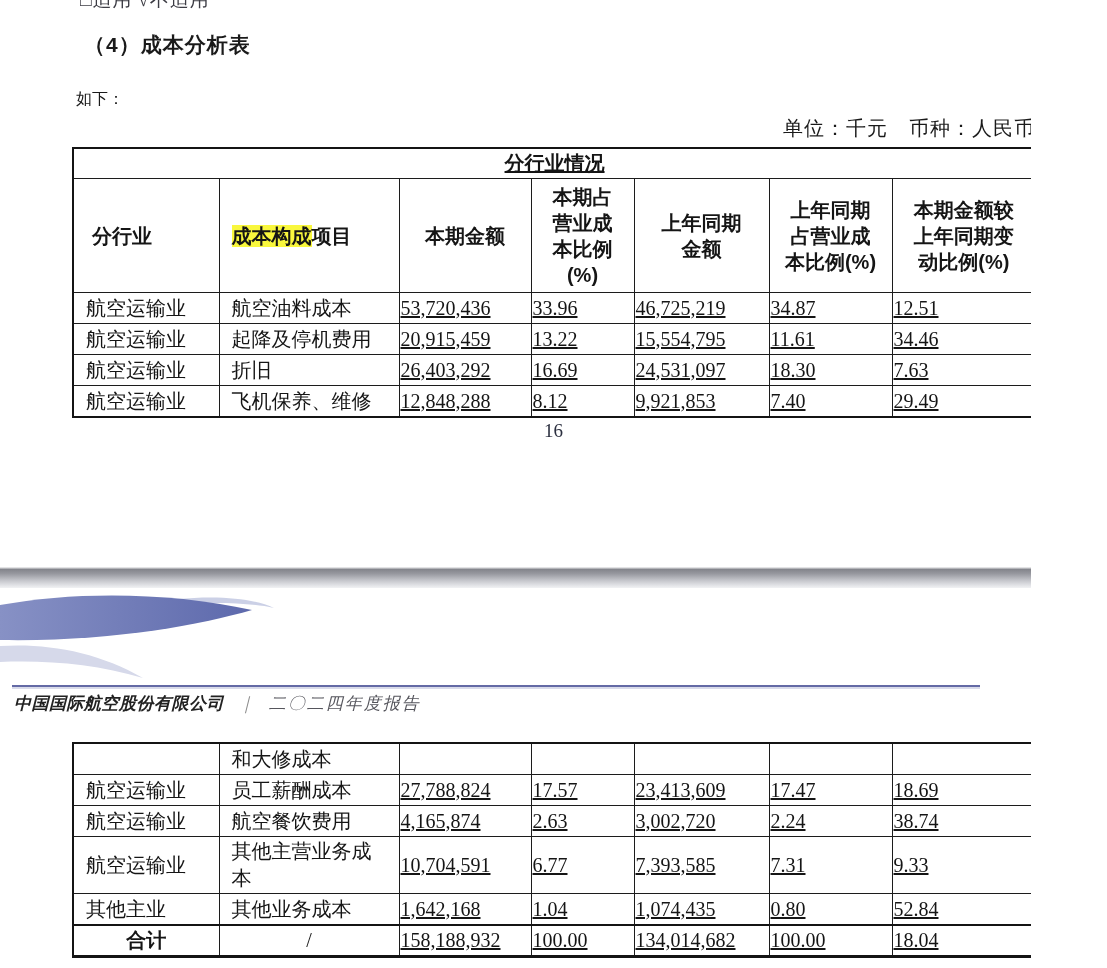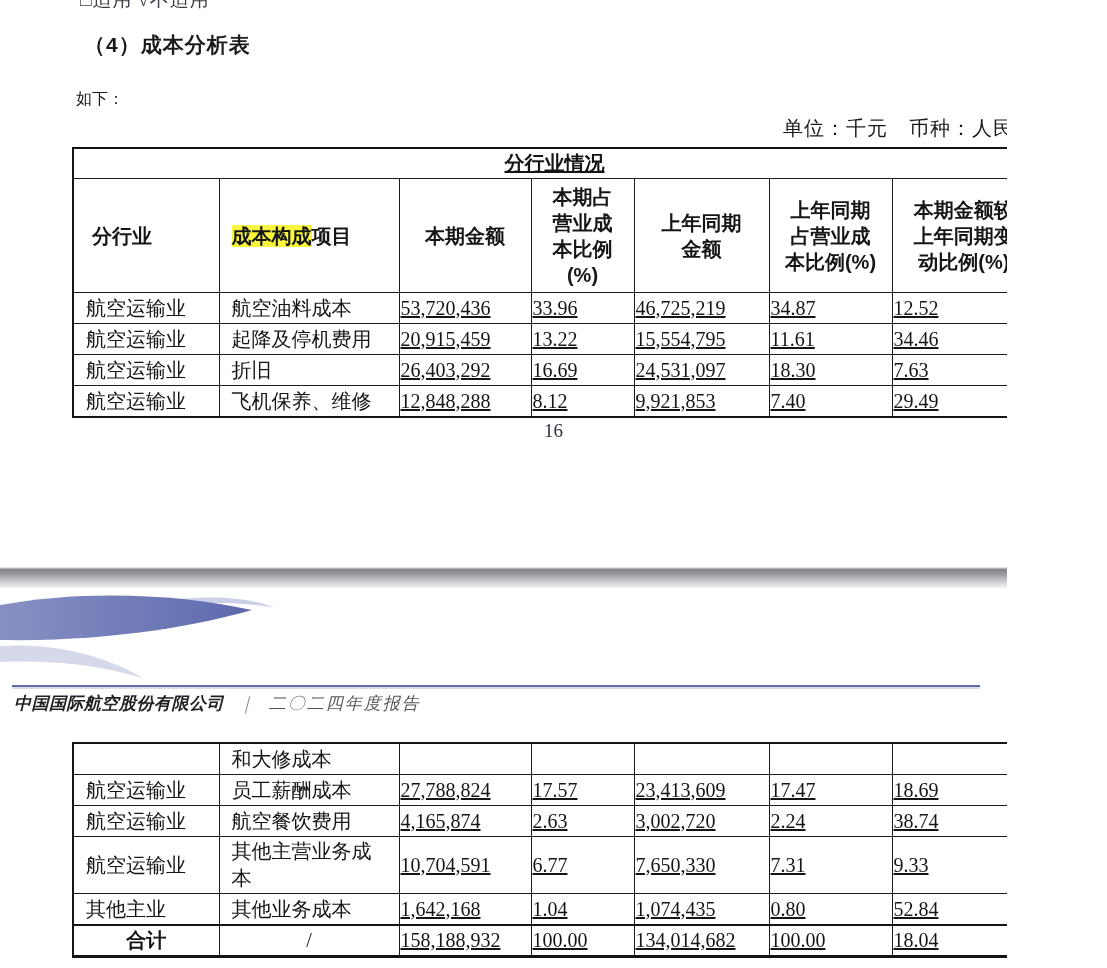--- a/index.html
+++ b/index.html
@@ -1,17 +1,17 @@
 <!DOCTYPE html>
 <html style="--highlight: #f9f73d; --accent_line: #646aa5; --swoosh_dark: #5d69ac; --swoosh_mid: #8791c5; --swoosh_light: #d6d9ea; --text: #1a1a1a;"><head>
 <meta charset="utf-8">
 <style>
   html,body{margin:0;padding:0;background:#fff;}
   .stage{position:relative;width:1007px;height:968px;background:#ffffff;overflow:hidden;
-         font-family:"Liberation Serif",serif;color:var(--text,#1a1a1a);}
+         font-family:"Liberation Serif",serif;color:var(--text,#1a1a1a);padding-left:24px;}
   
   .clipped-top{position:absolute;top:-13px;left:80px;font-size:19px;color:#3c3c44;
                font-family:"Liberation Serif",serif;letter-spacing:1px;}
   .section-heading{position:absolute;top:31px;left:84px;font-size:21px;font-weight:bold;
                    font-family:"Liberation Sans",sans-serif;letter-spacing:1px;}
   .para-line1{position:absolute;top:61px;left:76px;font-size:20px;letter-spacing:.4px;white-space:nowrap;}
   .para-line2{position:absolute;top:89px;left:76px;font-size:16px;}
   .unit-note{position:absolute;top:115px;left:72px;width:963px;text-align:right;font-size:20px;letter-spacing:1px;}
   .hl{background:var(--highlight,#f9f73d);}
   
@@ -87,21 +87,21 @@
 上年同期变
 动比例(%)</td>
     </tr>
     <tr class="drow">
           <td class="al">航空运输业</td>
           <td class="al">航空油料成本</td>
           <td class="ar">53,720,436</td>
           <td class="ar">33.96</td>
           <td class="ar">46,725,219</td>
           <td class="ar">34.87</td>
-          <td class="ar">12.52</td>
+          <td class="ar">12.51</td>
         </tr>
     <tr class="drow">
           <td class="al">航空运输业</td>
           <td class="al">起降及停机费用</td>
           <td class="ar">20,915,459</td>
           <td class="ar">13.22</td>
           <td class="ar">15,554,795</td>
           <td class="ar">11.61</td>
           <td class="ar">34.46</td>
         </tr>
@@ -185,21 +185,21 @@
           <td class="ar">3,002,720</td>
           <td class="ar">2.24</td>
           <td class="ar">38.74</td>
         </tr>
     <tr class="drow" style="height:56px">
           <td class="al">航空运输业</td>
           <td class="al pre">其他主营业务成
 本</td>
           <td class="ar">10,704,591</td>
           <td class="ar">6.77</td>
-          <td class="ar">7,650,330</td>
+          <td class="ar">7,393,585</td>
           <td class="ar">7.31</td>
           <td class="ar">9.33</td>
         </tr>
     <tr class="drow" style="height:28px">
           <td class="al">其他主业</td>
           <td class="al">其他业务成本</td>
           <td class="ar">1,642,168</td>
           <td class="ar">1.04</td>
           <td class="ar">1,074,435</td>
           <td class="ar">0.80</td>

